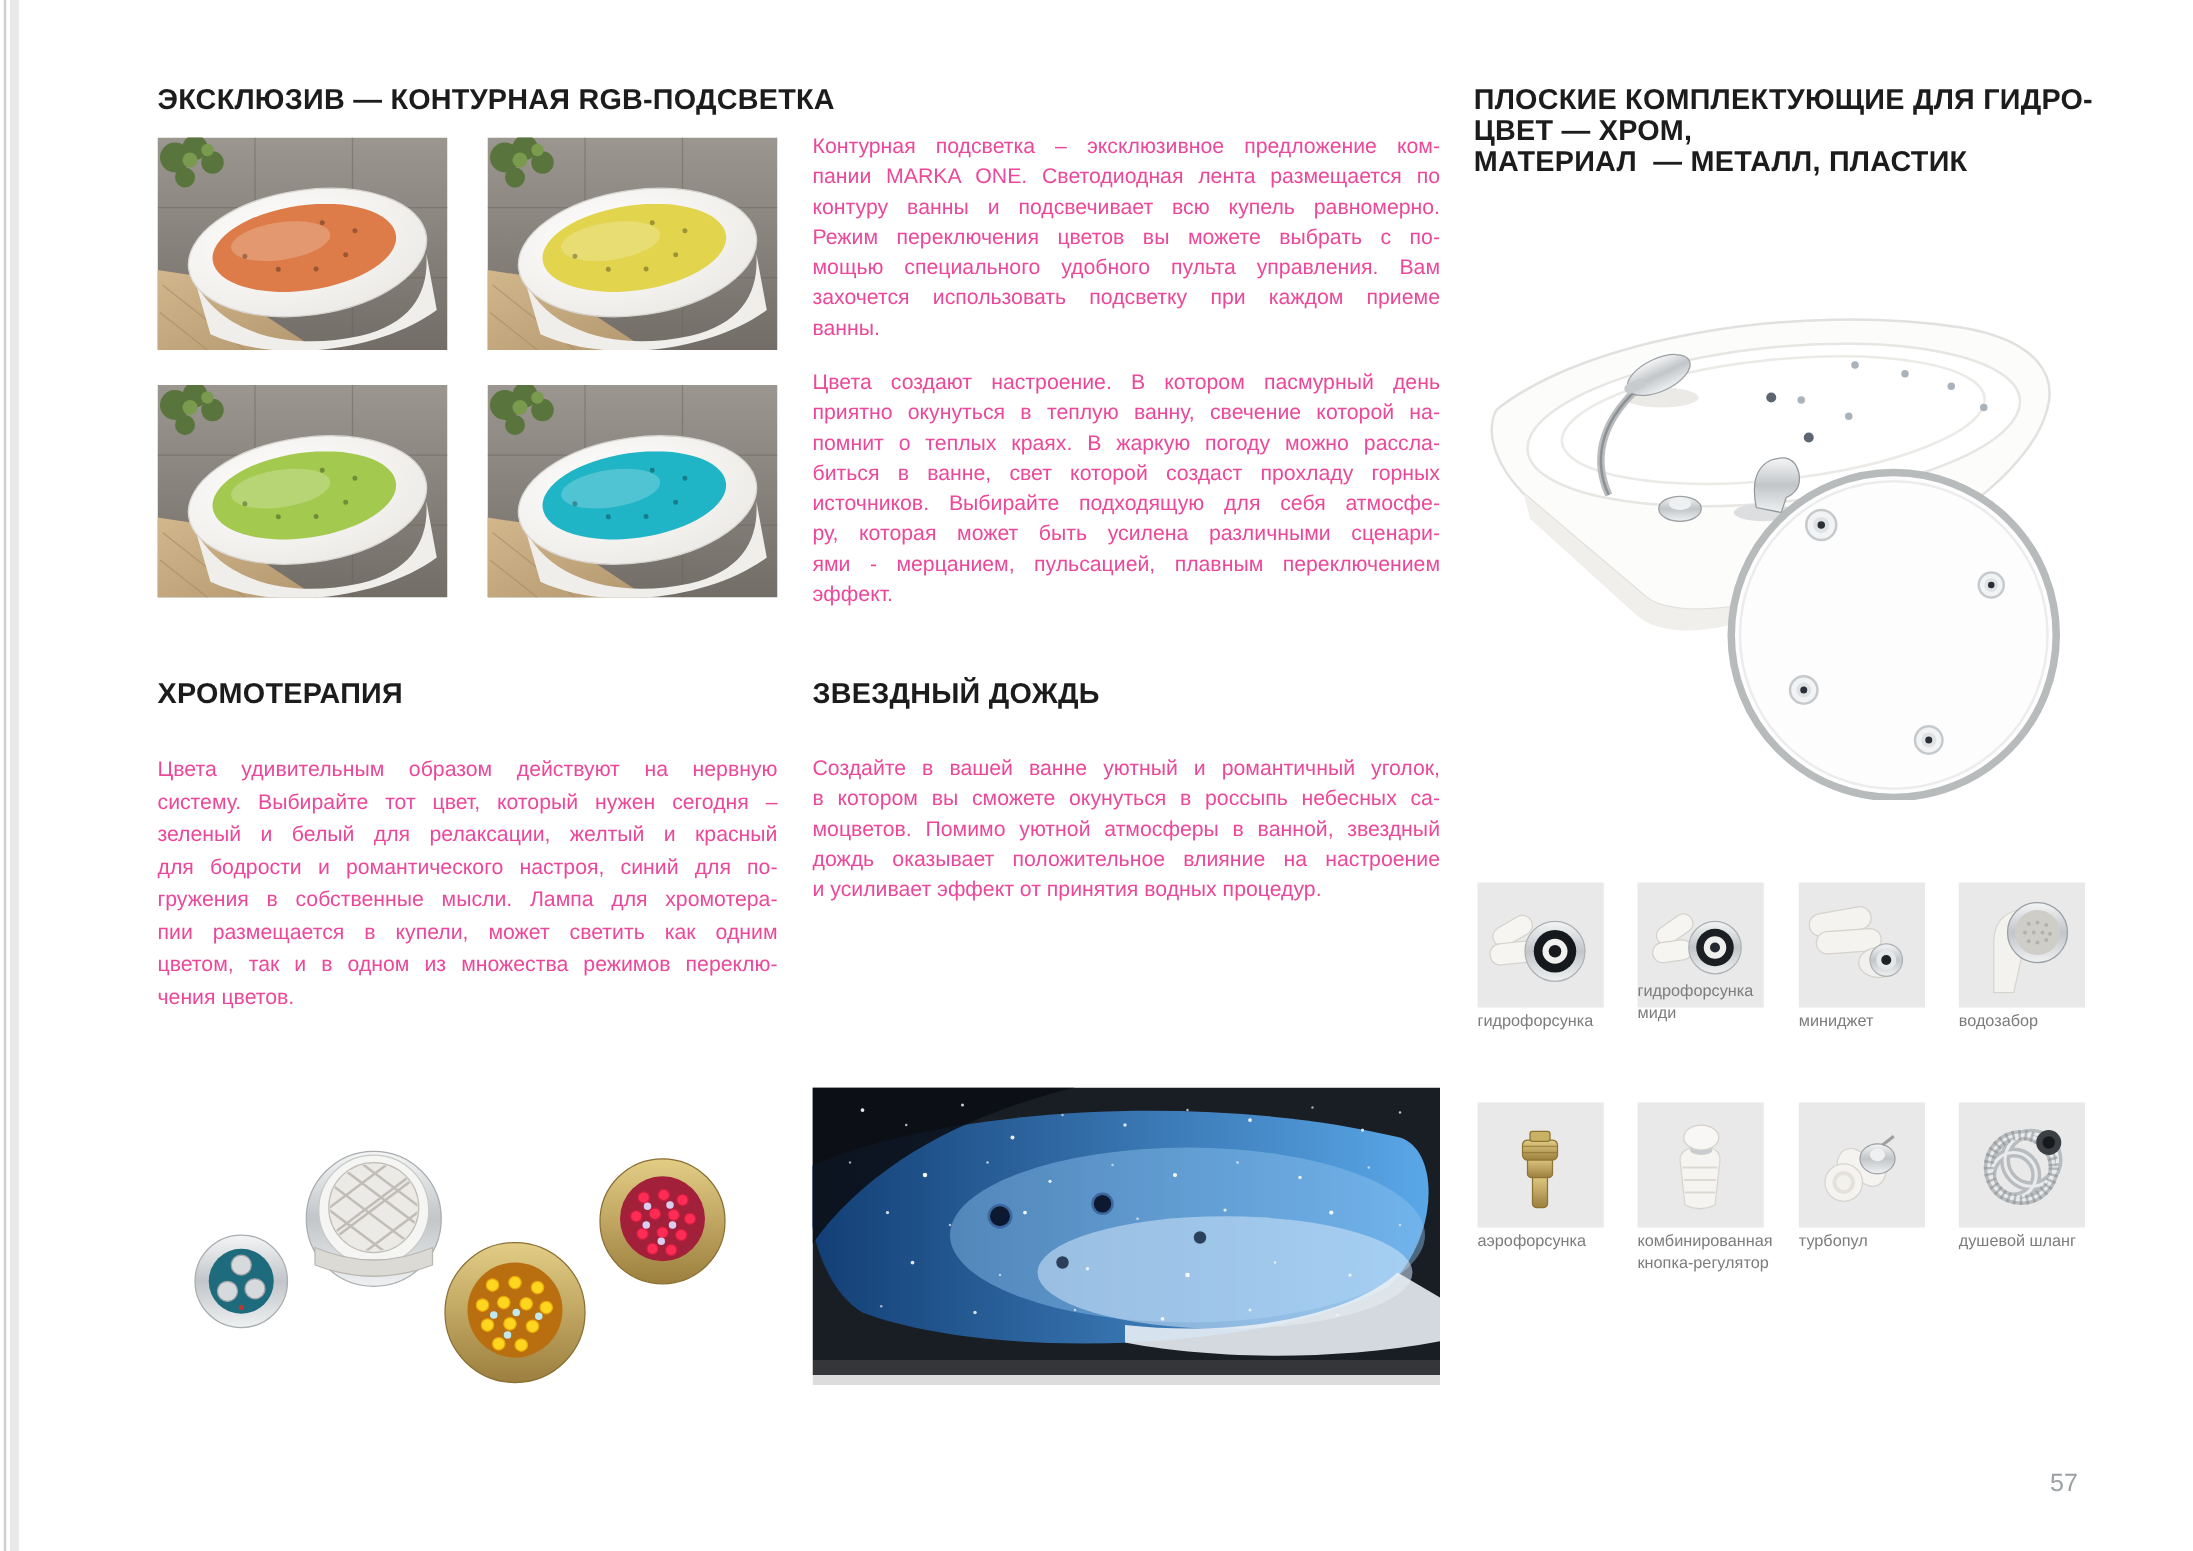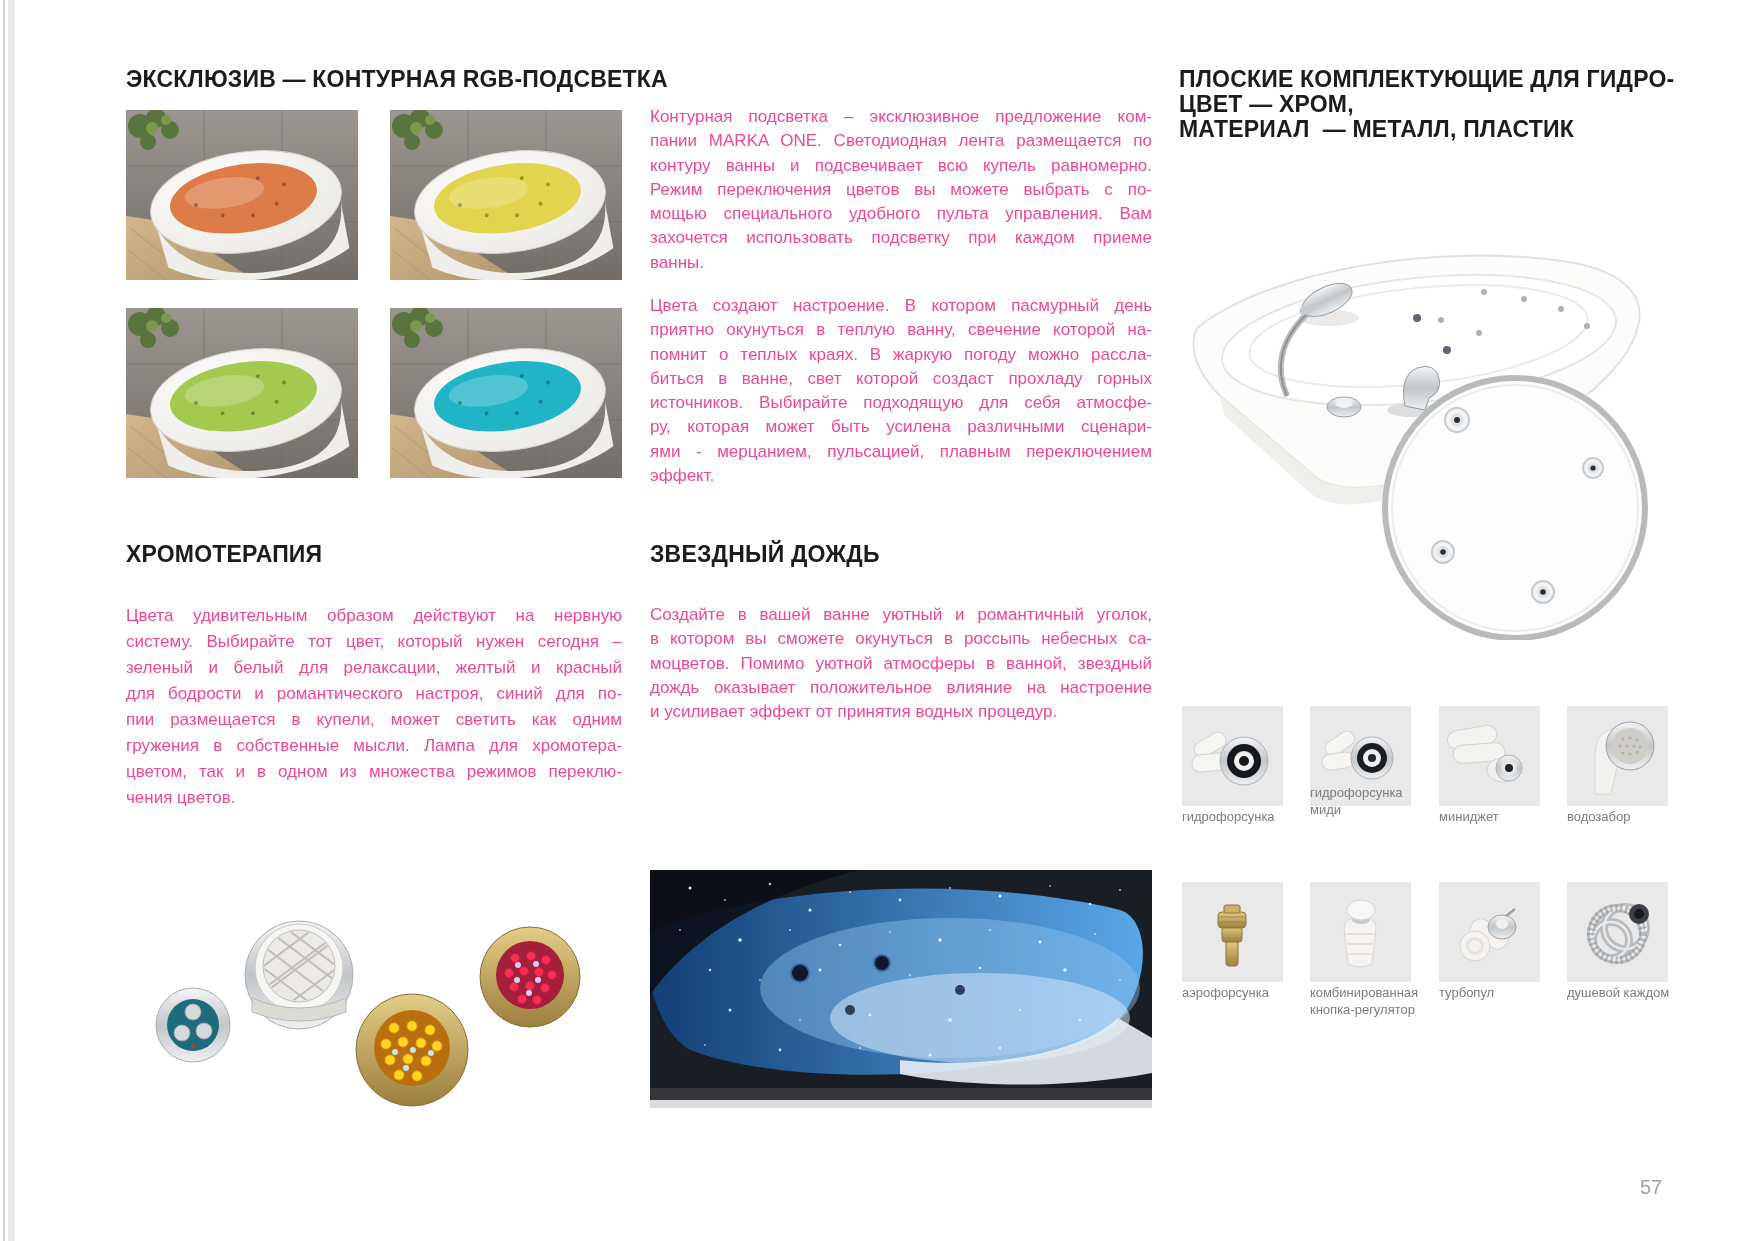--- a/index.html
+++ b/index.html
@@ -222,22 +222,22 @@
     </svg>
   </div>
 
   <div class="abs h1" style="left:126px;top:542px;width:400px;">ХРОМОТЕРАПИЯ</div>
 
   <div class="abs body-txt para" style="left:126px;top:603px;width:496px;line-height:26px;">
       <div class="jline">Цвета удивительным образом действуют на нервную</div>
       <div class="jline">систему. Выбирайте тот цвет, который нужен сегодня –</div>
       <div class="jline">зеленый и белый для релаксации, желтый и красный</div>
       <div class="jline">для бодрости и романтического настроя, синий для по-</div>
+      <div class="jline">гружения в собственные мысли. Лампа для хромотера-</div>
       <div class="jline">пии размещается в купели, может светить как одним</div>
-      <div class="jline">гружения в собственные мысли. Лампа для хромотера-</div>
       <div class="jline">цветом, так и в одном из множества режимов переклю-</div>
       <div class="jline">чения цветов.</div>
     </div>
 
   <div class="abs" style="left:140px;top:880px;">
     <svg width="450" height="260" viewBox="0 0 450 260">
 
       <g>
         <circle cx="53" cy="145" r="37" fill="url(#chromeG)" stroke="#a9adb0"></circle>
         <circle cx="53" cy="145" r="26" fill="#1d6b7c"></circle>
@@ -603,17 +603,17 @@
     </svg>
   </div>
 
   <div class="tilelabel" style="left:1182px;top:808px;">гидрофорсунка</div>
   <div class="tilelabel" style="left:1310px;top:784px;width:110px;">гидрофорсунка миди</div>
   <div class="tilelabel" style="left:1439px;top:808px;">миниджет</div>
   <div class="tilelabel" style="left:1567px;top:808px;">водозабор</div>
   <div class="tilelabel" style="left:1182px;top:984px;">аэрофорсунка</div>
   <div class="tilelabel" style="left:1310px;top:984px;width:118px;">комбинированная кнопка-регулятор</div>
   <div class="tilelabel" style="left:1439px;top:984px;">турбопул</div>
-  <div class="tilelabel" style="left:1567px;top:984px;">душевой каждом</div>
+  <div class="tilelabel" style="left:1567px;top:984px;">душевой шланг</div>
 
   <div class="abs pagenum" style="left:1640px;top:1176px;">57</div>
 
 </div>
 
 </body></html>

